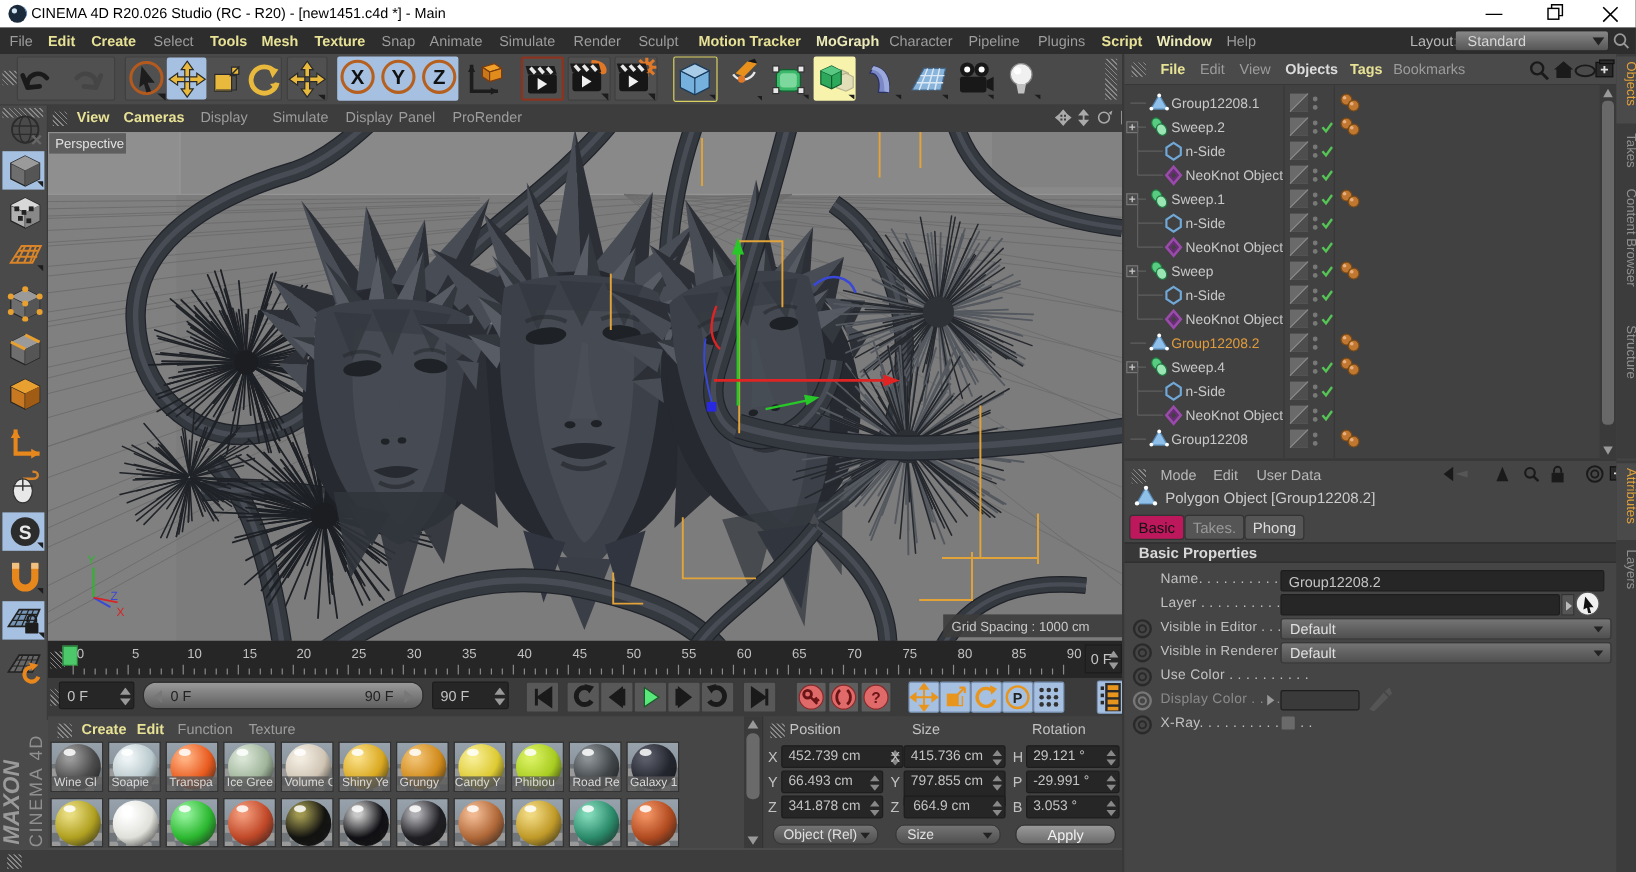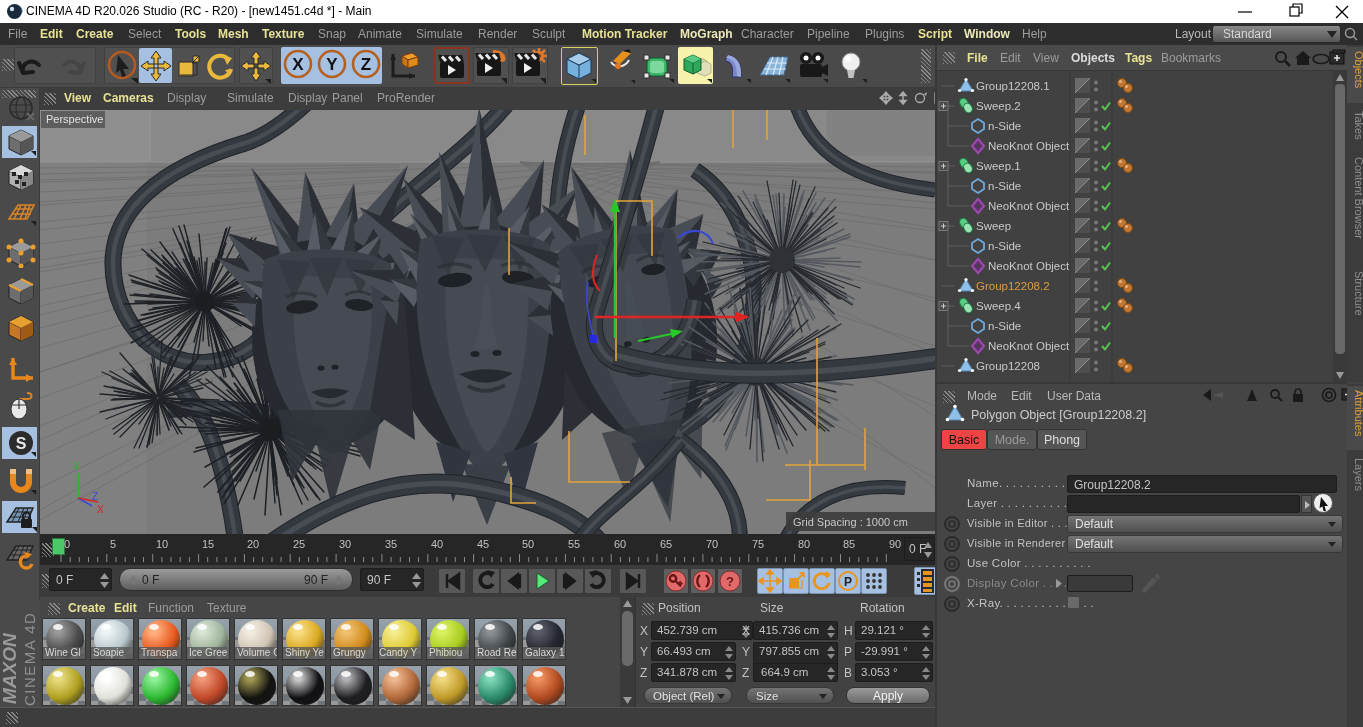--- a/index.html
+++ b/index.html
@@ -2220,23 +2220,26 @@
         <rect x="21" y="3" width="12" height="11" fill="#2a2a2a" stroke="#111"></rect>
         <path d="M27 5 v7 M24 8.5 h6" stroke="#ddd" stroke-width="1.5"></path>
       </svg>
       <svg style="position:absolute;left:8px;top:20px" width="20" height="20" viewBox="0 0 20 20">
         <path d="M10 2 L18 16 L2 16 Z" fill="#8ec0ea" stroke="#5a88b0"></path>
         <circle cx="10" cy="2.5" r="1.8" fill="#fff"></circle>
         <circle cx="2.5" cy="15.5" r="1.8" fill="#fff"></circle>
         <circle cx="17.5" cy="15.5" r="1.8" fill="#fff"></circle>
       </svg>
       <span style="position:absolute;left:34px;top:24px;font-size:12.5px;color:#cccccc">Polygon Object [Group12208.2]</span>
-      <div class="abs" style="left:4px;top:45px;width:46px;height:21px;background:#ef4444;border:1px solid #333;border-radius:3px;font-size:12.5px;color:#111;text-align:center;line-height:20px">Basic</div>
-      <div class="abs" style="left:50px;top:45px;width:50px;height:21px;background:#555;border:1px solid #333;border-radius:3px;font-size:12.5px;color:#999;text-align:center;line-height:20px">Mode.</div>
+      <div class="abs" style="left:4px;top:45px;width:46px;height:21px;background:#be185d;border:1px solid #333;border-radius:3px;font-size:12.5px;color:#111;text-align:center;line-height:20px">Basic</div>
+      <div class="abs" style="left:50px;top:45px;width:50px;height:21px;background:#555;border:1px solid #333;border-radius:3px;font-size:12.5px;color:#999;text-align:center;line-height:20px">Takes.</div>
       <div class="abs" style="left:100px;top:45px;width:50px;height:21px;background:#555;border:1px solid #333;border-radius:3px;font-size:12.5px;color:#ddd;text-align:center;line-height:20px">Phong</div>
+      <div class="abs" style="left:0px;top:68px;width:410px;height:17px;background:#383838;border-top:1px solid #2e2e2e;border-bottom:1px solid #2e2e2e">
+        <span style="position:absolute;left:12px;top:1px;font-size:12.5px;font-weight:bold;color:#d8d8d8">Basic Properties</span>
+      </div>
       <span style="position:absolute;left:30px;top:93px;font-size:11.5px;color:#c2c2c2;letter-spacing:0.3px">Name. . . . . . . . . . . . . . .</span>
       <div class="field" style="left:130px;top:91px;width:270px;height:18px">
         <span style="position:absolute;left:6px;top:2px">Group12208.2</span>
       </div>
       <span style="position:absolute;left:30px;top:113px;font-size:11.5px;color:#c2c2c2;letter-spacing:0.3px">Layer . . . . . . . . . . . . . . .</span>
       <div class="field" style="left:130px;top:111px;width:233px;height:18px"></div>
       <div class="abs" style="left:364px;top:111px;width:11px;height:18px;background:#555;border:1px solid #333">
         <svg style="position:absolute;left:2px;top:5px" width="7" height="8">
           <path d="M1 0 L6 4 L1 8 Z" fill="#bbb"></path>
         </svg>

